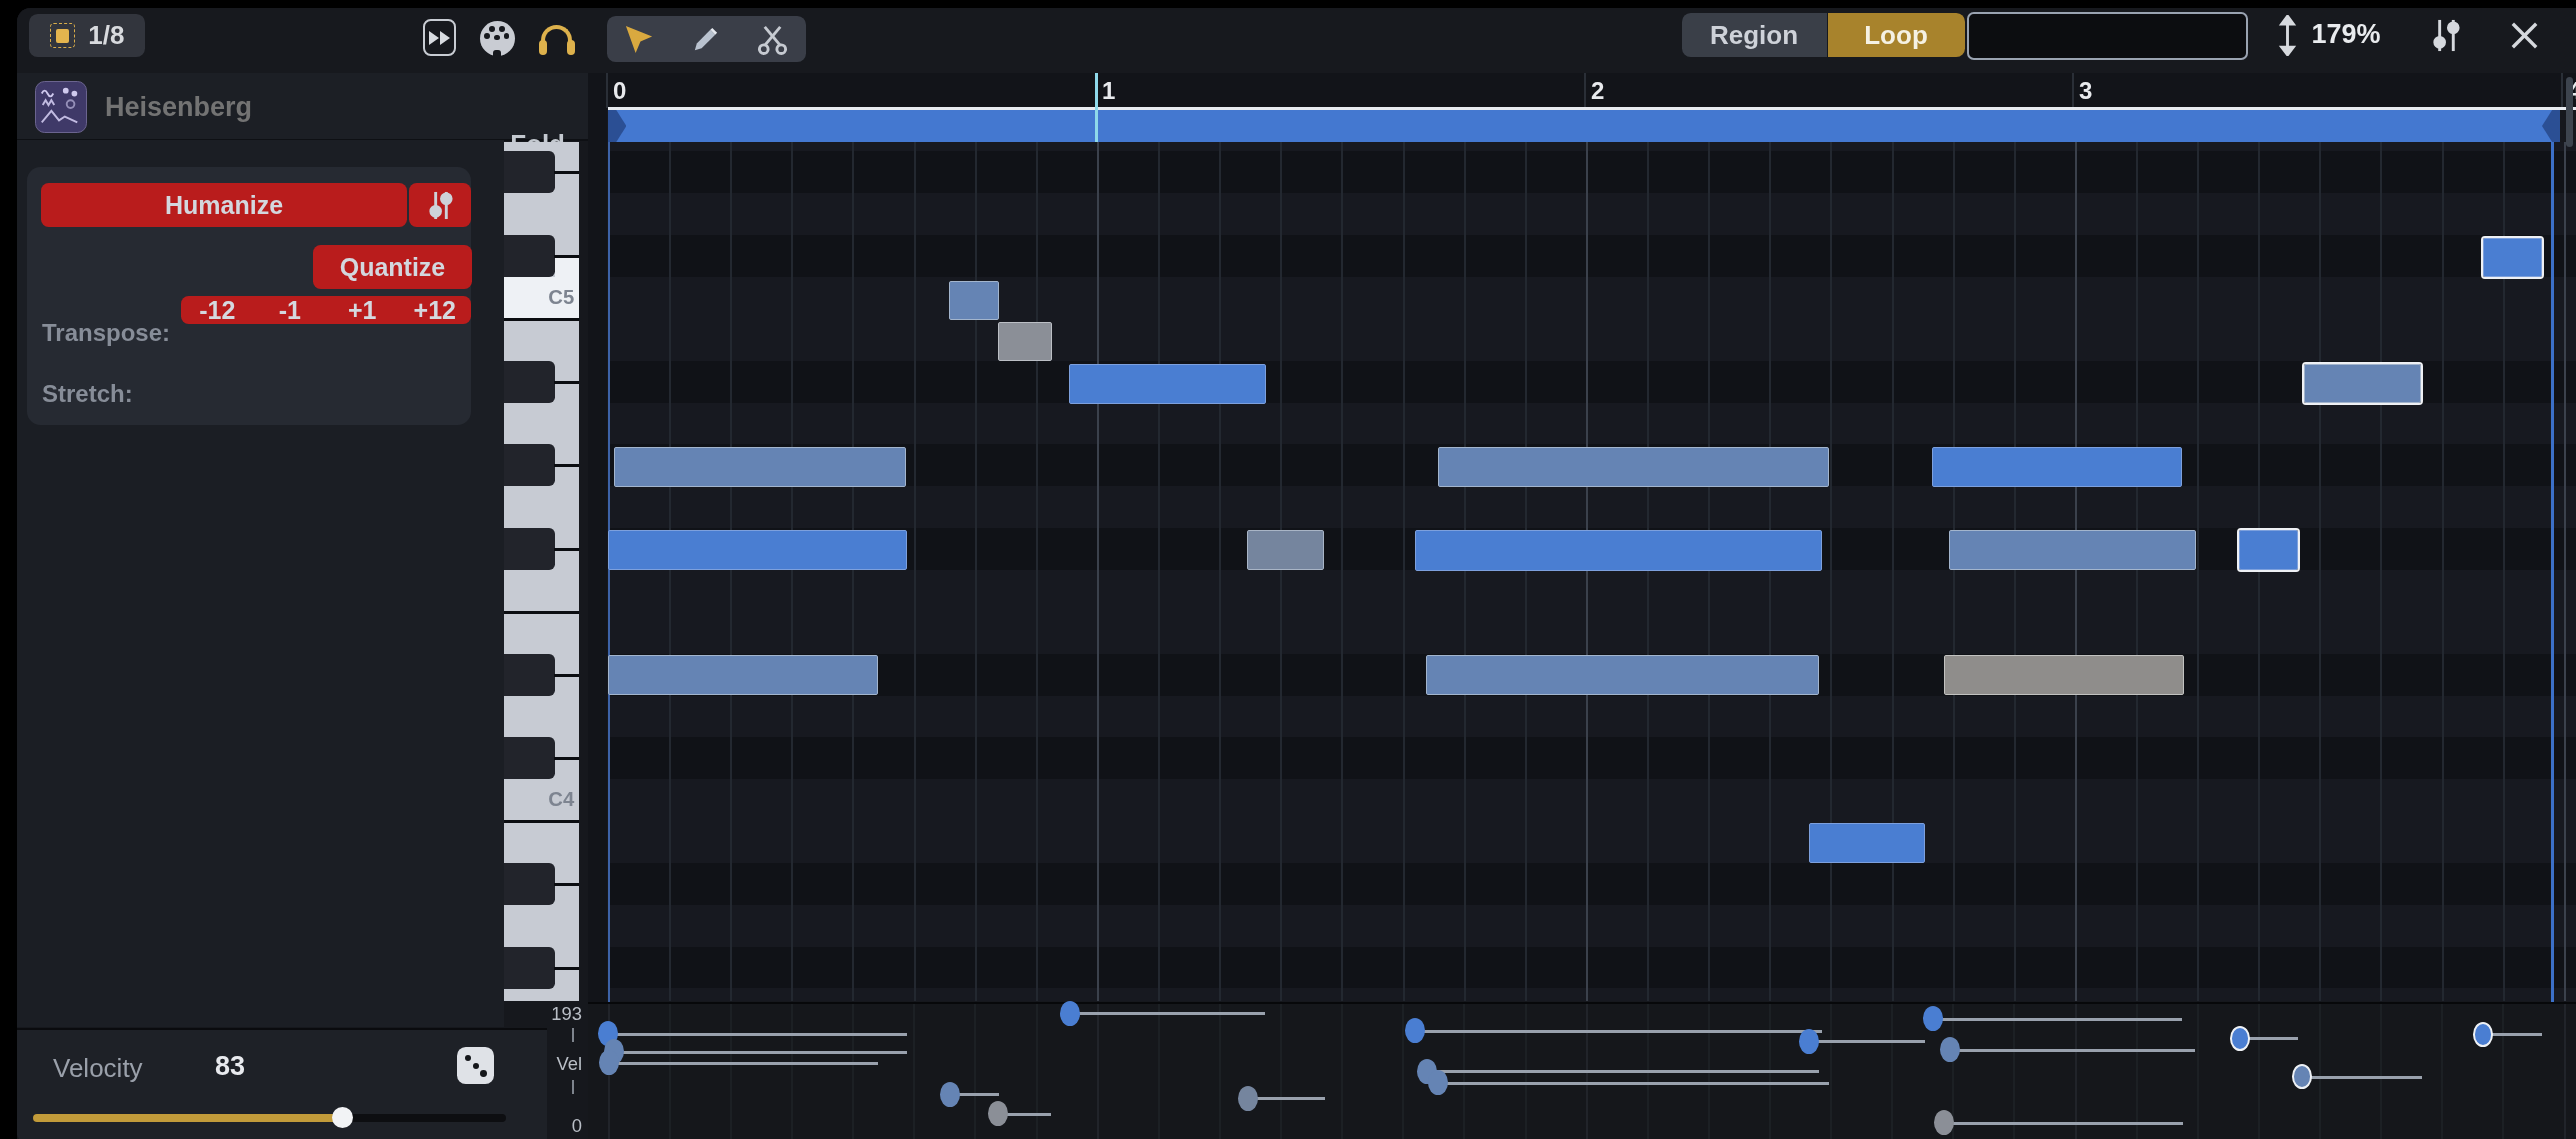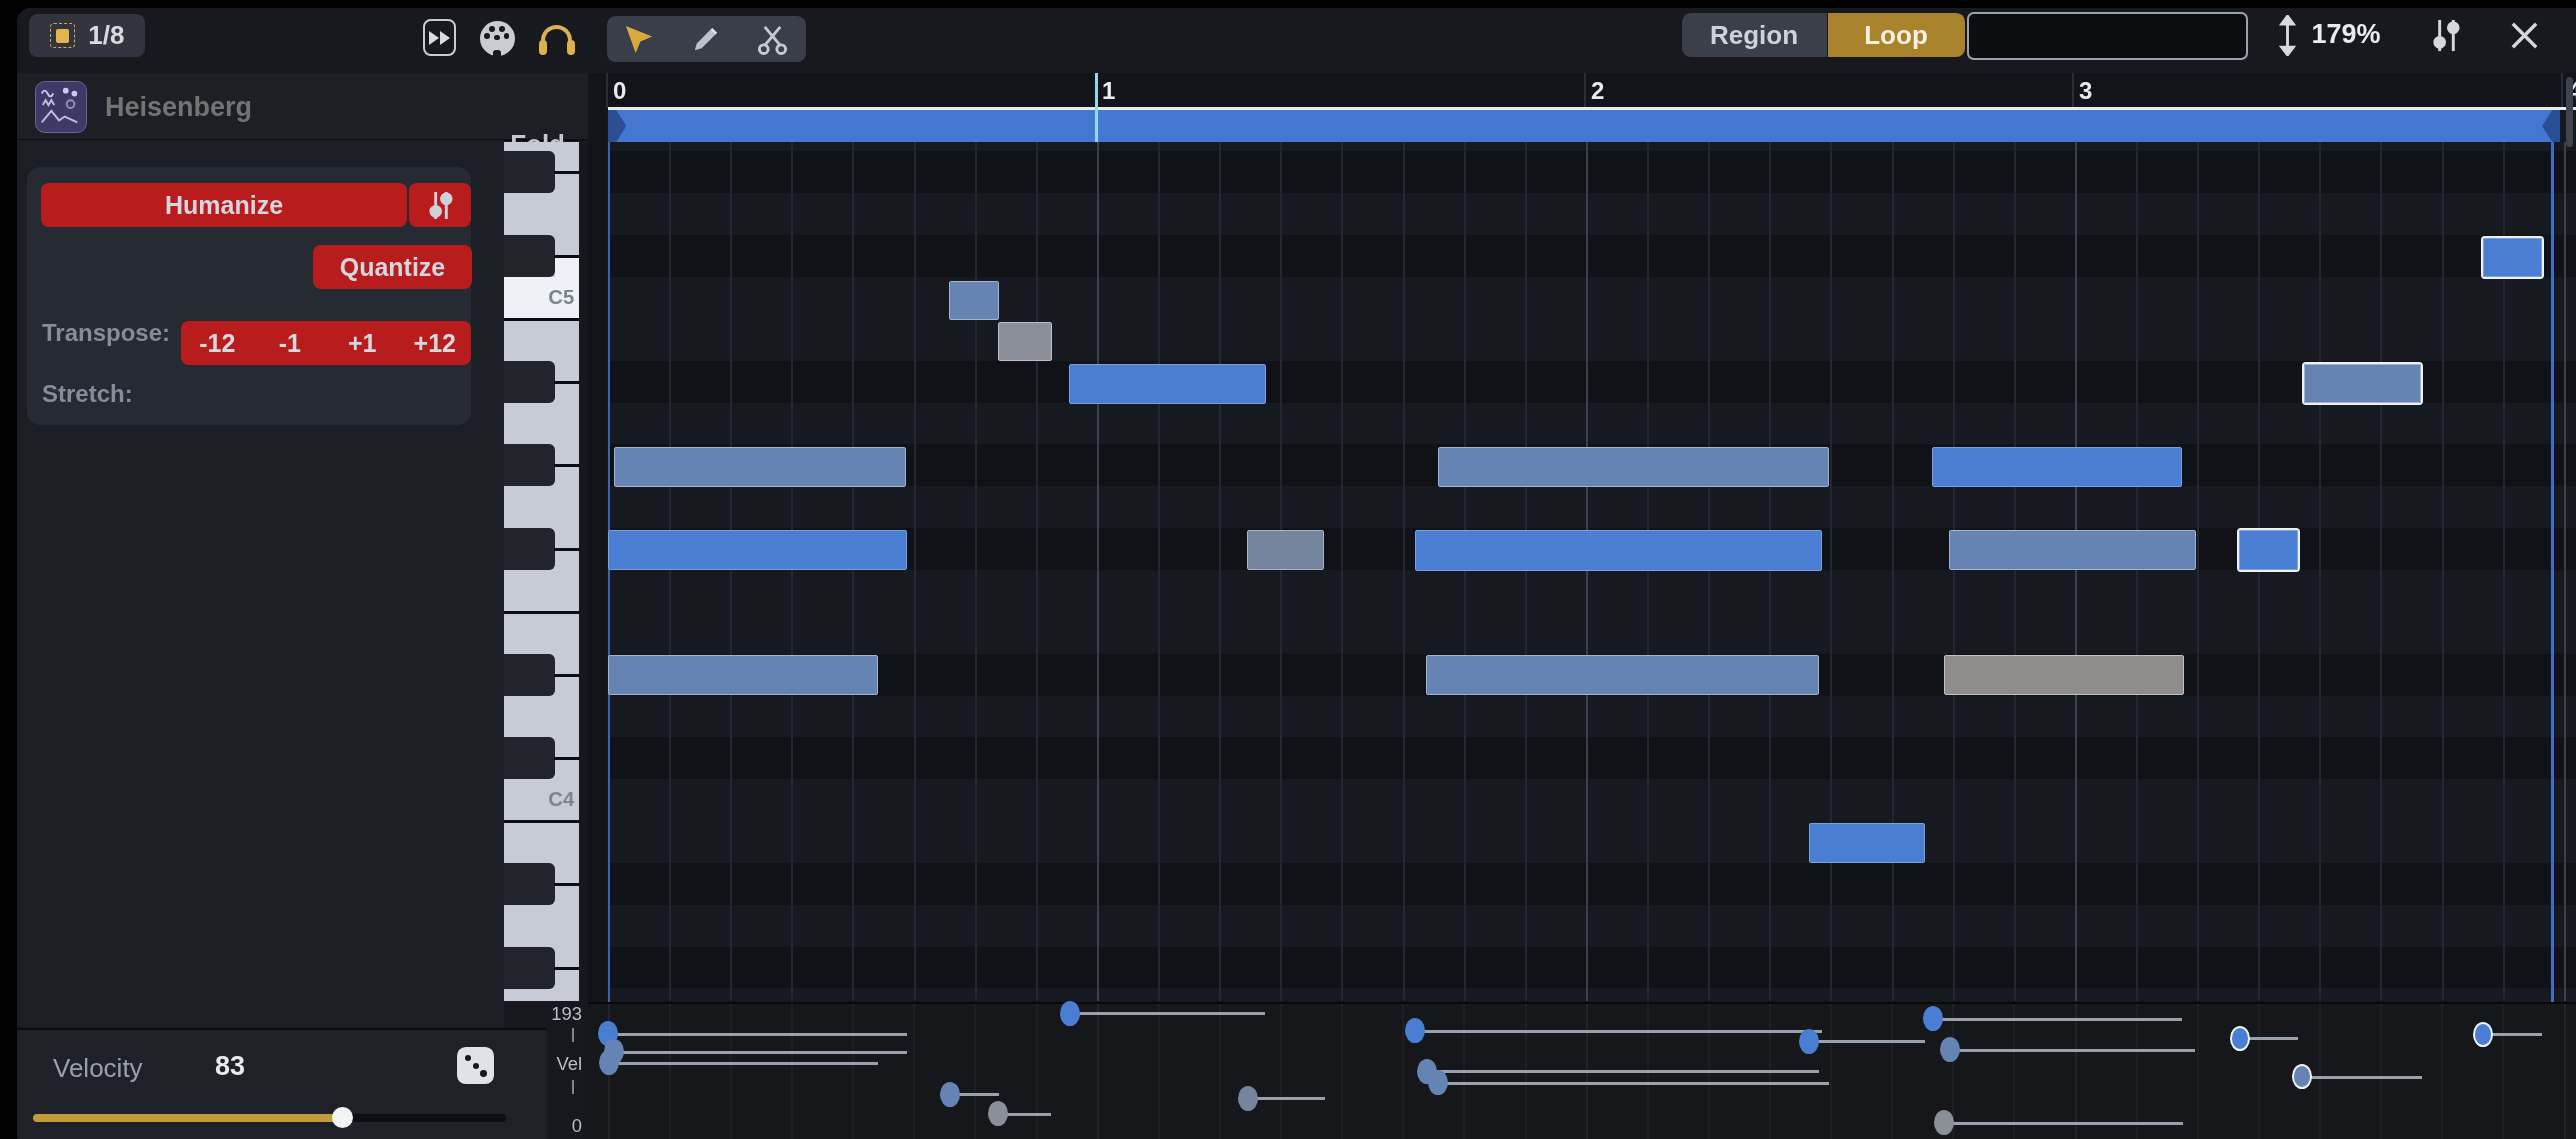--- a/index.html
+++ b/index.html
@@ -45,21 +45,21 @@
   
   #left-panel { left:16.5px; top:140px; width:487px; height:887px; background:#1b1e24; }
   #card { left:27px; top:167px; width:444px; height:258px; background:#262a32; border-radius:13.5px; }
   .card-btn { position:absolute; background:#b91c1c; border-radius:7.7px; display:flex; align-items:center; justify-content:center; color:#d3d7de; font-size:25px; font-weight:700; }
   #humanize-btn { left:41px; top:183px; width:366px; height:44px; }
   #humanize-adv { left:409px; top:183px; width:62px; height:44px; }
   #quant-dd { left:41px; top:245px; width:269px; height:44px; justify-content:flex-start; padding-left:17.4px; }
   #quant-dd svg { position:absolute; right:15.5px; top:16.5px; }
   #quantize-btn { left:313px; top:245px; width:159px; height:44px; }
   .row-label { position:absolute; color:#878d98; font-size:24px; font-weight:700; }
-  #transpose-group { left:181px; top:321px; width:290px; height:44px; display:flex; }
+  #transpose-group { left:181px; top:296px; width:290px; height:28px; display:flex; }
   #stretch-group { left:181px; top:368px; width:290px; height:45px; display:flex; }
   .seg { flex:1; display:flex; align-items:center; justify-content:center; color:#d5d8de; font-size:25px; font-weight:700; }
 
   
   #vel-panel { left:16.5px; top:1028px; width:530px; height:112px; background:#1e2127; border-top:2.9px solid #0a0b0e; border-radius:0 0 0 5.8px; }
   #vel-label { left:53px; top:1053px; color:#9aa0aa; font-size:26px; }
   #vel-value { left:215px; top:1051px; color:#e8eaee; font-size:27px; font-weight:700; }
   #dice-icon { left:457px; top:1047px; width:37px; height:37px; background:#dfe2e7; border-radius:8.7px; }
   #dice-icon b { position:absolute; width:6.8px; height:6.8px; background:#15171b; border-radius:50%; }
   #vel-track { left:33px; top:1114px; width:473px; height:7.7px; background:#0d0e11; border-radius:3.9px; }

